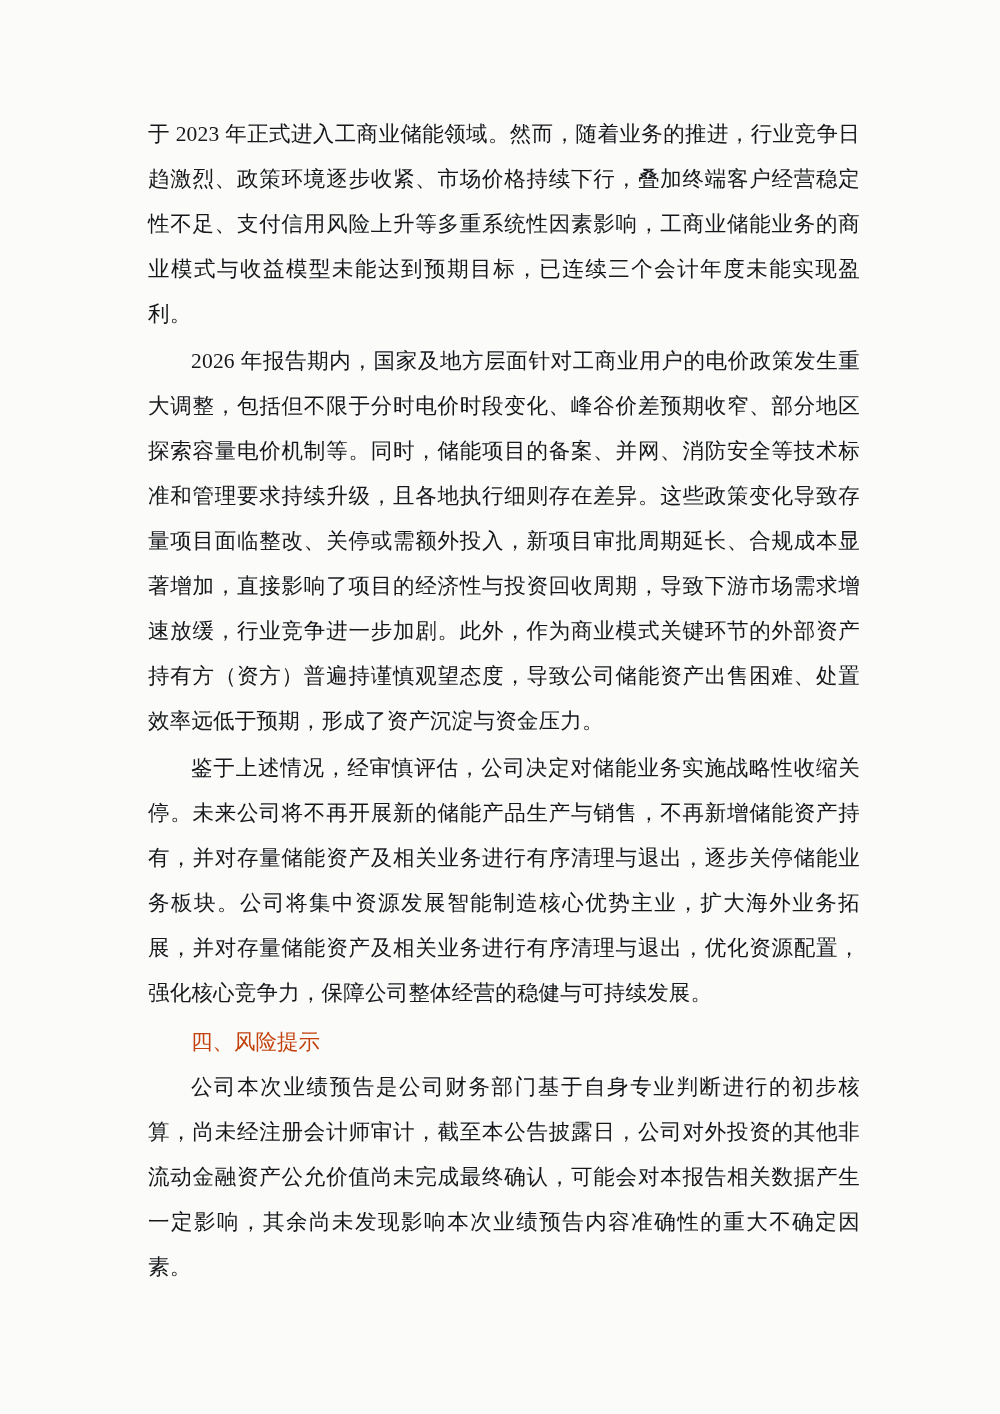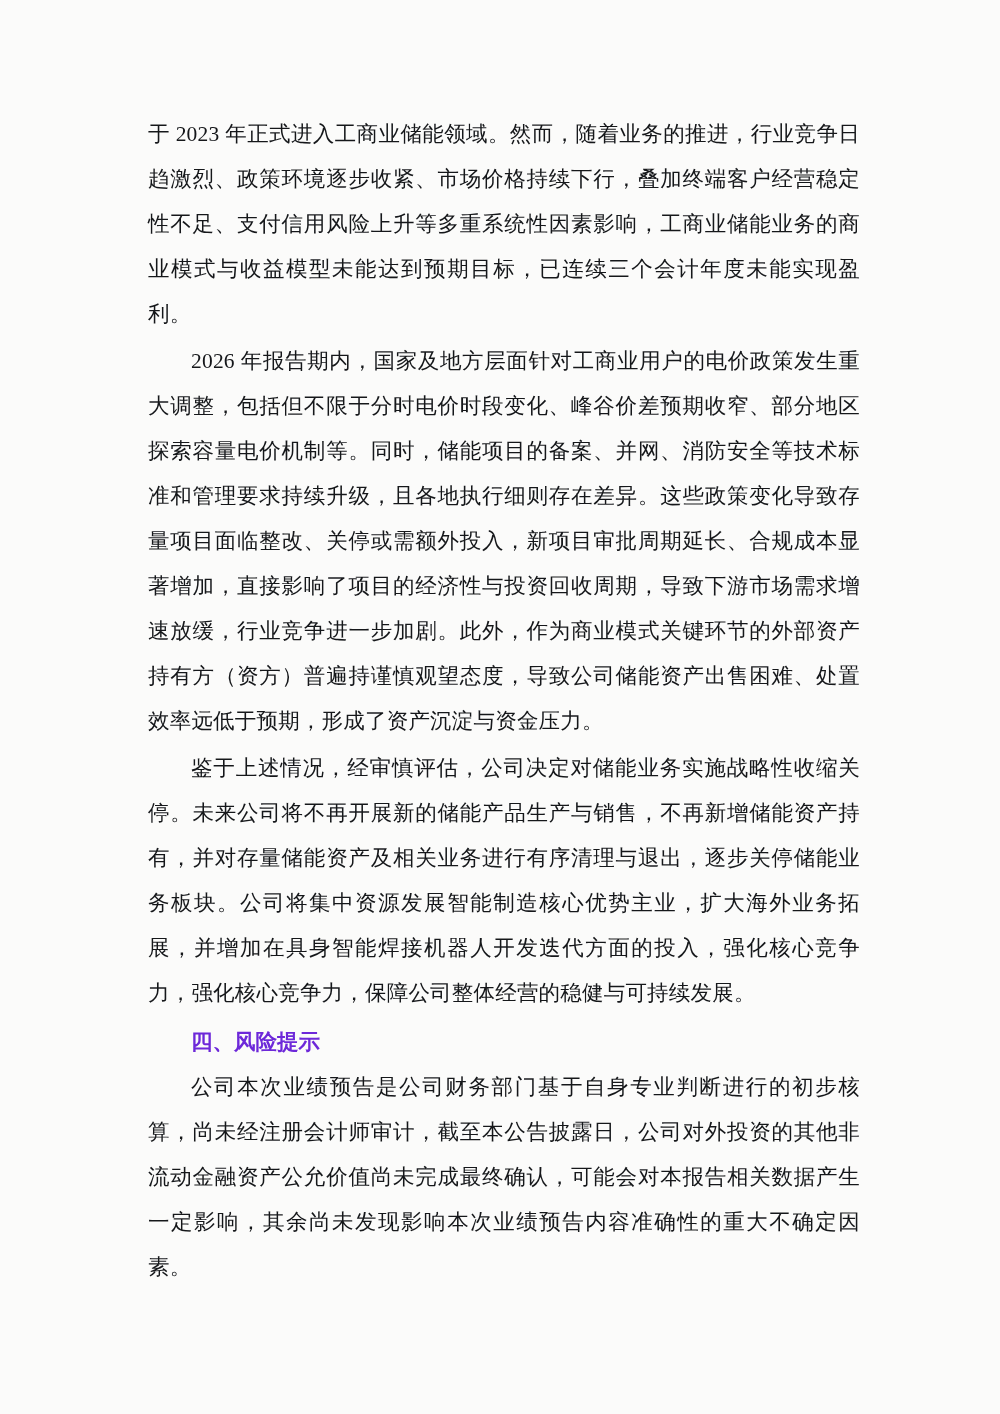--- a/index.html
+++ b/index.html
@@ -38,37 +38,37 @@
     letter-spacing: 0.2px;
     color: #15171a;
   }
   p.indent {
     text-indent: 43px;
   }
   h2.heading {
     margin: 4px 0 0 0;
     font-size: 21.5px;
     line-height: 45px;
-    font-weight: bold;
+    font-weight: normal;
     text-indent: 43px;
-    color: #6d28d9;
+    color: #c2410c;
     font-family: "Liberation Serif", "DejaVu Serif", serif;
   }
 </style>
 </head>
 <body>
 
 <div class="page">
   <div class="content">
 
     <p class="para">于 2023 年正式进入工商业储能领域。然而，随着业务的推进，行业竞争日趋激烈、政策环境逐步收紧、市场价格持续下行，叠加终端客户经营稳定性不足、支付信用风险上升等多重系统性因素影响，工商业储能业务的商业模式与收益模型未能达到预期目标，已连续三个会计年度未能实现盈利。</p>
 
     <p class="para indent">2026 年报告期内，国家及地方层面针对工商业用户的电价政策发生重大调整，包括但不限于分时电价时段变化、峰谷价差预期收窄、部分地区探索容量电价机制等。同时，储能项目的备案、并网、消防安全等技术标准和管理要求持续升级，且各地执行细则存在差异。这些政策变化导致存量项目面临整改、关停或需额外投入，新项目审批周期延长、合规成本显著增加，直接影响了项目的经济性与投资回收周期，导致下游市场需求增速放缓，行业竞争进一步加剧。此外，作为商业模式关键环节的外部资产持有方（资方）普遍持谨慎观望态度，导致公司储能资产出售困难、处置效率远低于预期，形成了资产沉淀与资金压力。</p>
 
-    <p class="para indent">鉴于上述情况，经审慎评估，公司决定对储能业务实施战略性收缩关停。未来公司将不再开展新的储能产品生产与销售，不再新增储能资产持有，并对存量储能资产及相关业务进行有序清理与退出，逐步关停储能业务板块。公司将集中资源发展智能制造核心优势主业，扩大海外业务拓展，并增加在具身智能焊接机器人开发迭代方面的投入，强化核心竞争力，强化核心竞争力，保障公司整体经营的稳健与可持续发展。</p>
+    <p class="para indent">鉴于上述情况，经审慎评估，公司决定对储能业务实施战略性收缩关停。未来公司将不再开展新的储能产品生产与销售，不再新增储能资产持有，并对存量储能资产及相关业务进行有序清理与退出，逐步关停储能业务板块。公司将集中资源发展智能制造核心优势主业，扩大海外业务拓展，并对存量储能资产及相关业务进行有序清理与退出，优化资源配置，强化核心竞争力，保障公司整体经营的稳健与可持续发展。</p>
 
 
     <h2 class="heading">四、风险提示</h2>
 
     <p class="para indent">公司本次业绩预告是公司财务部门基于自身专业判断进行的初步核算，尚未经注册会计师审计，截至本公告披露日，公司对外投资的其他非流动金融资产公允价值尚未完成最终确认，可能会对本报告相关数据产生一定影响，其余尚未发现影响本次业绩预告内容准确性的重大不确定因素。</p>
 
   </div>
 </div>
 
 </body></html>

